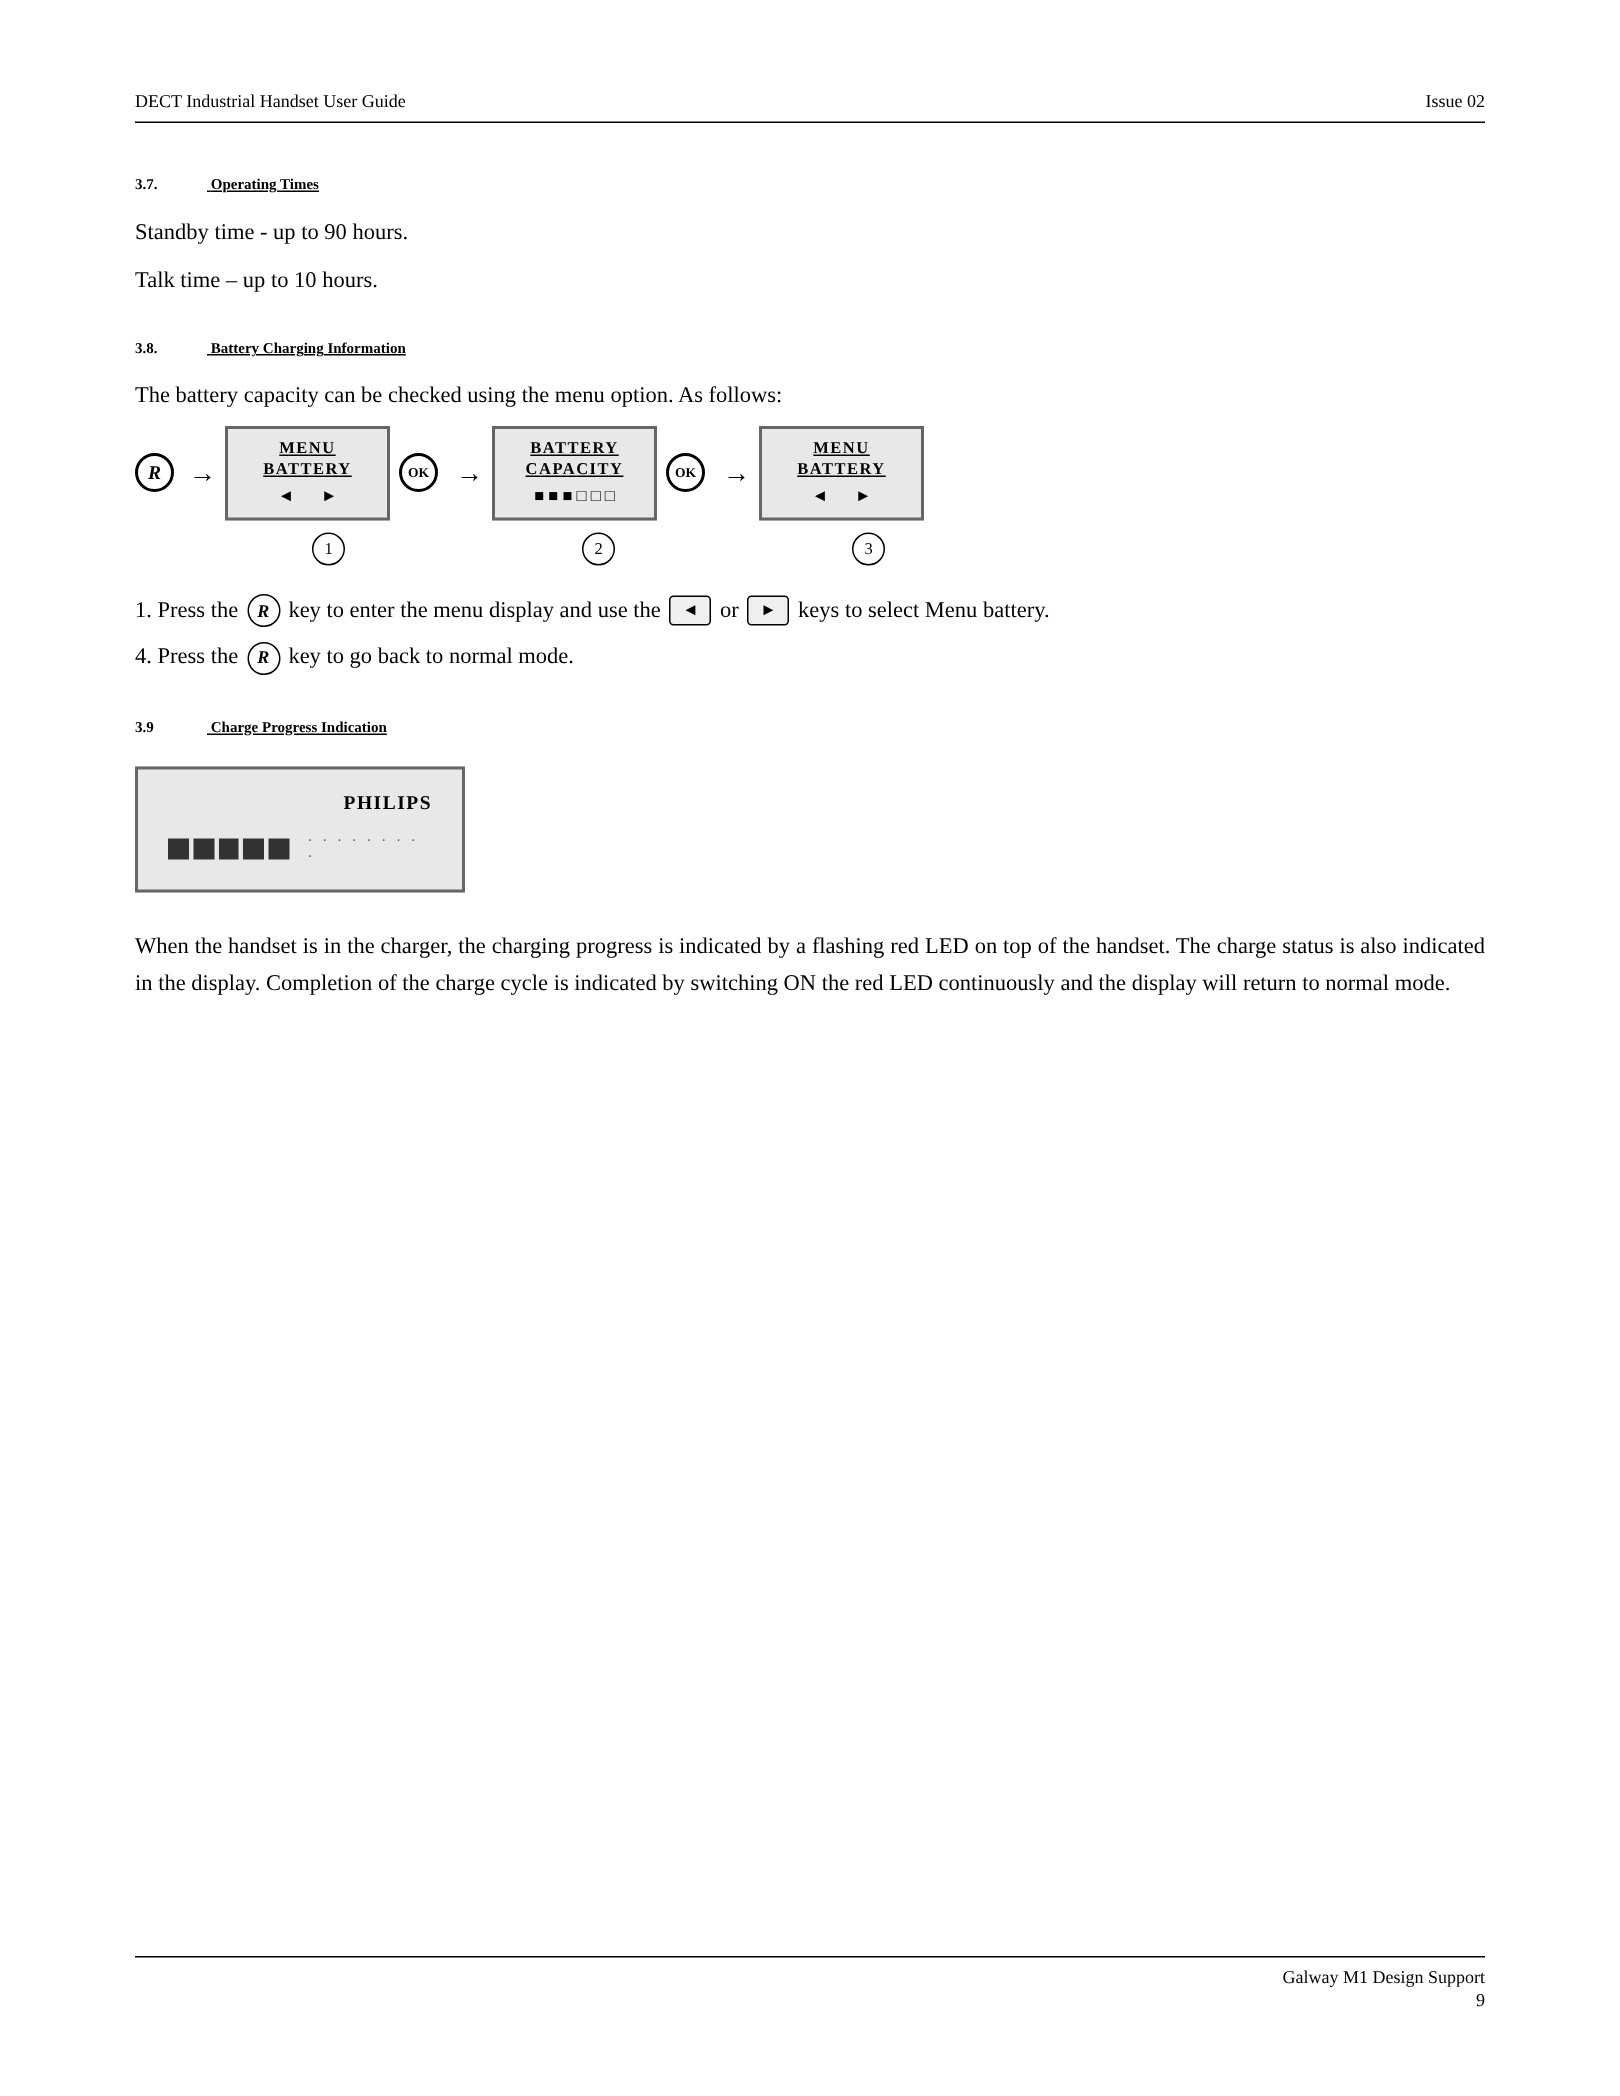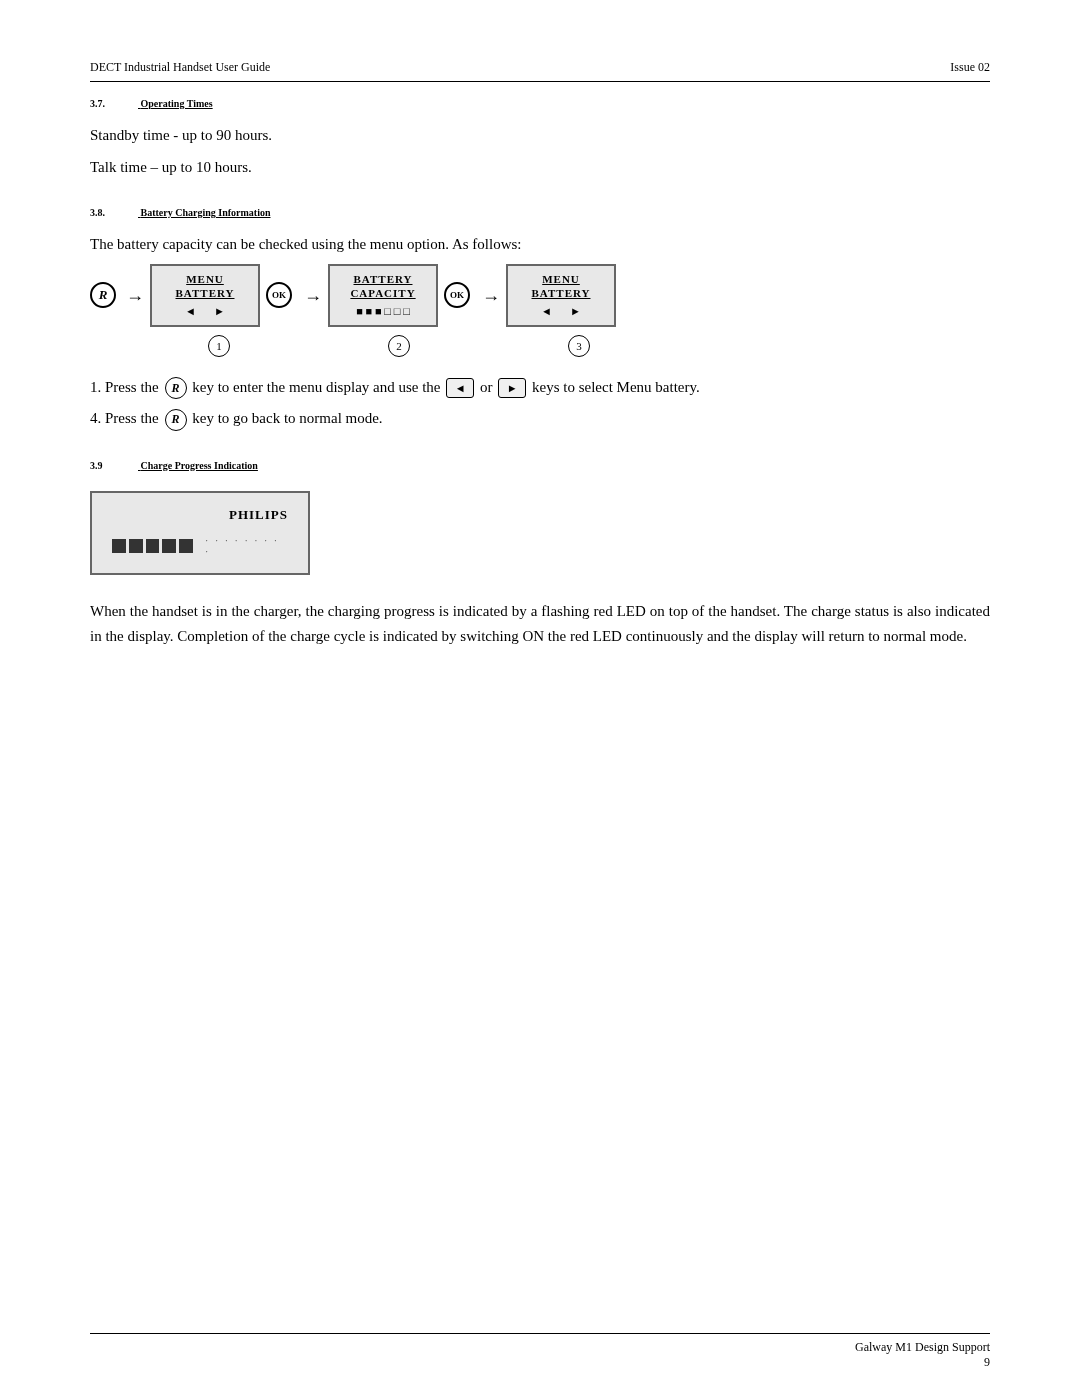--- a/index.html
+++ b/index.html
@@ -15,26 +15,26 @@
     .page {
       padding: 60px 90px 80px 90px;
       min-height: 1397px;
       position: relative;
     }
     .header {
       display: flex;
       justify-content: space-between;
       border-bottom: 1px solid #000;
       padding-bottom: 6px;
-      margin-bottom: 16px;
+      margin-bottom: 36px;
       font-size: 12px;
     }
     .footer {
       position: absolute;
-      bottom: 27px;
+      bottom: 56px;
       left: 90px;
       right: 90px;
       display: flex;
       justify-content: space-between;
       align-items: flex-end;
       border-top: 1px solid #000;
       padding-top: 6px;
       font-size: 12px;
       font-family: Liberation Serif, serif;
     }

